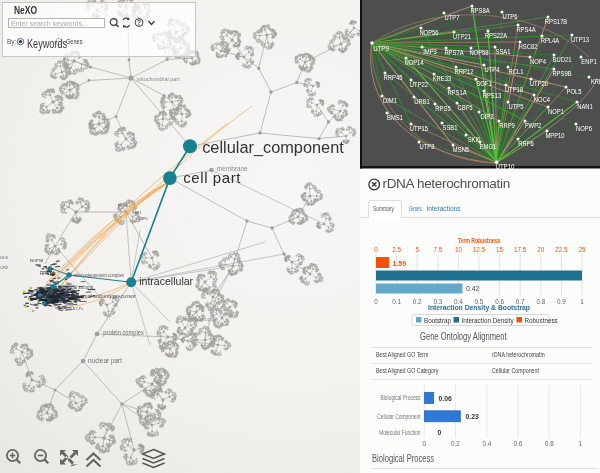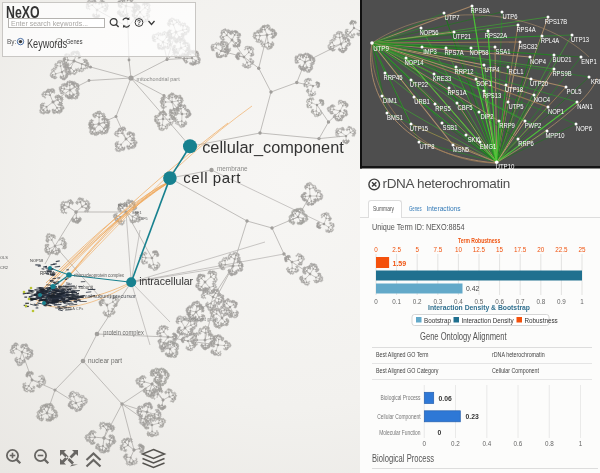--- a/index.html
+++ b/index.html
@@ -586,21 +586,21 @@
 <text x="0" y="259" font-size="4" fill="#555" font-weight="normal">OLS</text>
 <text x="0" y="269" font-size="4" fill="#555" font-weight="normal">CR2</text>
 <text x="0" y="0" font-size="16.5" fill="#333" font-weight="normal" transform="translate(202.2,153) scale(0.99,1)">cellular_component</text>
 <text x="183.2" y="183.3" font-size="15" fill="#2f2f2f" letter-spacing="0.6">cell part</text>
 <text x="0" y="0" font-size="11" fill="#333" font-weight="normal" transform="translate(139.2,285.2) scale(0.96,1)">intracellular</text>
 <text x="0" y="0" font-size="5.5" fill="#555" font-weight="normal" transform="translate(74,277) scale(0.78,1)">ribonucleoprotein complex</text>
 <text x="0" y="0" font-size="5.5" fill="#555" font-weight="normal" transform="translate(58,288.5) scale(0.81,1)">ribosomal subunit</text>
 </svg>
 
 <div style="position:absolute;left:2px;top:2px;width:194px;height:55px;background:rgba(255,255,255,0.72);border:1px solid #c9c7c4;"></div>
-<div style="position:absolute;left:6px;top:4px;font-size:16px;font-weight:bold;color:#333;"><span style="display:inline-block;transform:scaleX(0.77);transform-origin:left center;">NeXO</span></div>
+<div style="position:absolute;left:14px;top:4px;font-size:11px;font-weight:bold;color:#333;"><span style="display:inline-block;transform:scaleX(0.77);transform-origin:left center;">NeXO</span></div>
 <div style="position:absolute;left:8px;top:18px;width:97px;height:10px;background:#fff;border:1px solid #b5b3b0;"></div>
 <div style="position:absolute;left:11px;top:19.5px;font-size:7px;color:#a9a7a4;">Enter search keywords...</div>
 <svg width="52" height="14" viewBox="0 0 52 14" style="position:absolute;left:108px;top:16px">
  <circle cx="5.6" cy="6" r="3.4" fill="none" stroke="#3a3a3a" stroke-width="1.2"></circle>
  <line x1="8.2" y1="8.6" x2="10.6" y2="11" stroke="#3a3a3a" stroke-width="1.4"></line>
  <path d="M14.8 4.2a3.6 3.6 0 0 1 6.2-0.6M21.6 9a3.6 3.6 0 0 1 -6.2 0.6" fill="none" stroke="#3a3a3a" stroke-width="1.1"></path>
  <path d="M21.4 1.2l-0.2 2.8-2.6-0.6zM14.9 12l0.2-2.8 2.6 0.6z" fill="#3a3a3a"></path>
  <circle cx="31" cy="6.5" r="3.9" fill="none" stroke="#3a3a3a" stroke-width="1"></circle>
  <text x="31" y="9" text-anchor="middle" font-size="6.5" font-weight="bold" fill="#3a3a3a" font-family="Liberation Sans">?</text>
  <path d="M40.5 5l3 3.4 3-3.4" fill="none" stroke="#3a3a3a" stroke-width="1.3"></path>
@@ -881,21 +881,20 @@
  <path d="M4 4.2l4.4 4.4M8.4 4.2L4 8.6" stroke="#3d3d3d" stroke-width="1.4"></path>
 </svg>
 <div style="position:absolute;left:382.5px;top:176px;font-size:13.5px;color:#4f4f4f;letter-spacing:-0.31px;">rDNA heterochromatin</div>
 
 <div style="position:absolute;left:360px;top:217.2px;width:240px;height:1px;background:#ddd;"></div>
 <div style="position:absolute;left:367.5px;top:200px;width:34px;height:18px;background:#fff;border:1px solid #ddd;border-bottom:none;border-radius:3px 3px 0 0;"></div>
 <div style="position:absolute;left:372.8px;top:205px;font-size:7px;color:#555;"><span class="sx" style="transform:scaleX(0.70)">Summary</span></div>
 <div style="position:absolute;left:408.5px;top:205px;font-size:6.6px;color:#337ab7;"><span class="sx" style="transform:scaleX(0.65)">Genes</span></div>
 <div style="position:absolute;left:426.5px;top:205px;font-size:6.6px;color:#337ab7;"><span class="sx" style="transform:scaleX(1.0)">Interactions</span></div>
 
-<div style="position:absolute;left:372px;top:220.5px;font-size:9.5px;color:#555;"><span class="sx">Unique Term ID: NEXO:8854</span></div>
 
 <div style="position:absolute;left:458px;top:237px;font-size:7px;font-weight:bold;color:#ef5411;"><span class="sx" style="transform:scaleX(0.72)">Term Robustness</span></div>
 <svg width="230" height="100" viewBox="0 0 230 100" style="position:absolute;left:364px;top:245px" font-family="Liberation Sans, sans-serif">
  <g stroke="#dcdcda" stroke-width="0.8">
         <line x1="12.0" y1="9" x2="12.0" y2="50"></line>
         <line x1="32.6" y1="9" x2="32.6" y2="50"></line>
         <line x1="53.2" y1="9" x2="53.2" y2="50"></line>
         <line x1="73.8" y1="9" x2="73.8" y2="50"></line>
         <line x1="94.4" y1="9" x2="94.4" y2="50"></line>
         <line x1="115.0" y1="9" x2="115.0" y2="50"></line>

